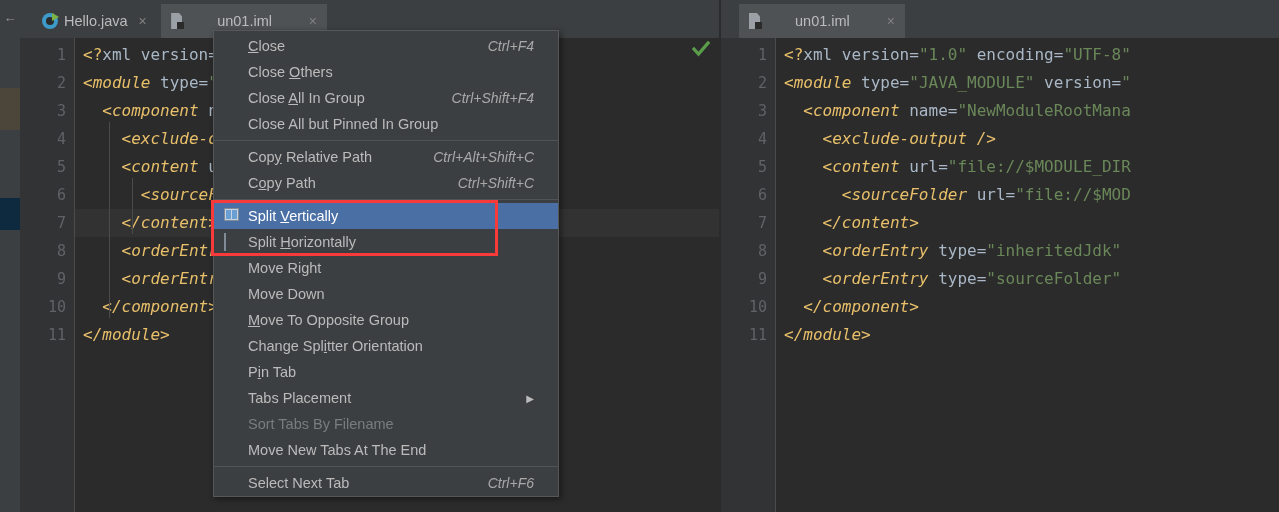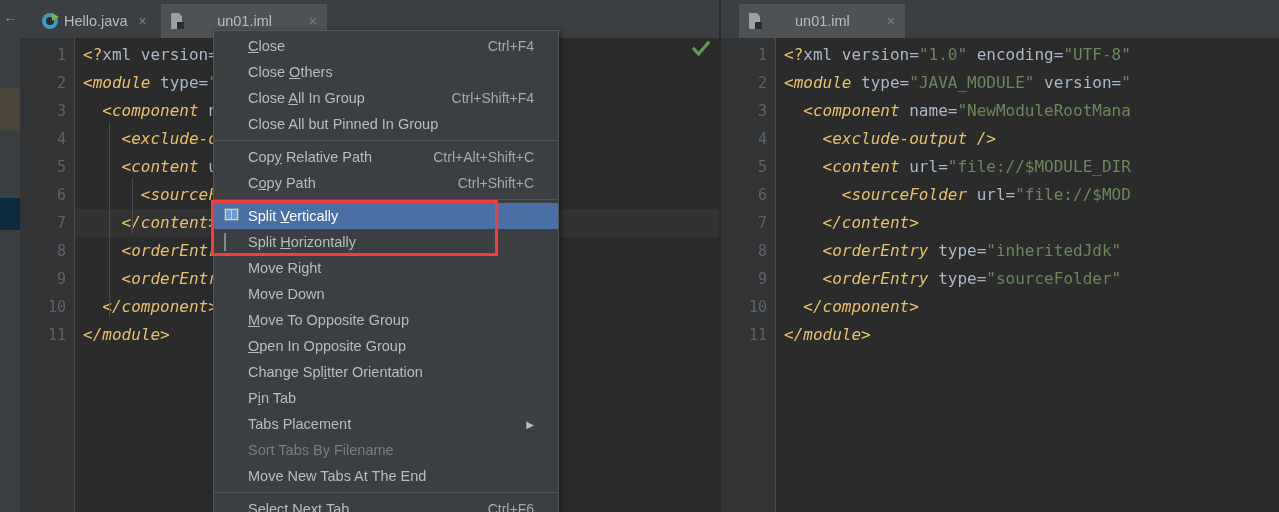--- a/index.html
+++ b/index.html
@@ -103,21 +103,21 @@
     box-shadow:2px 2px 6px rgba(0,0,0,.45);
     padding:2px 0 0 0;box-sizing:border-box;
     z-index:40;
   }
   .mi{
     position:relative;display:flex;align-items:center;height:26px;
     padding:0 24px 0 10px;color:#bbbbbb;font-size:14.5px;box-sizing:border-box;
   }
   .mi .mi-icon{width:18px;height:16px;margin-right:6px;flex:none;position:relative;}
   .mi .mi-label{flex:1 1 auto;white-space:nowrap;}
-  .mi .mi-key{color:#a8a8a8;font-size:14px;margin-left:18px;white-space:nowrap;}
+  .mi .mi-key{color:#a8a8a8;font-size:14px;margin-left:18px;white-space:nowrap;font-style:italic;}
   .mi .mi-arrow{color:#bbbbbb;font-size:10px;margin-left:10px;}
   .mi.selected{background:#4a6fa5;color:#ffffff;}
   .mi.disabled{color:#7a7d80;}
   .mi .u{text-decoration:underline;}
   .mi-sep{height:1px;background:#515456;margin:3px 0;}
   .mi.no-icon{padding-left:34px;}
 
   
   .icon-split-v{width:15px;height:13px;background:#c7d3de;border:1px solid #7f8b96;
     box-sizing:border-box;display:flex;gap:1px;padding:1px;}
@@ -255,23 +255,20 @@
       <div class="mi no-icon">
         <span class="mi-label">Move Right</span>
       </div>
       <div class="mi no-icon">
         <span class="mi-label">Move Down</span>
       </div>
       <div class="mi no-icon">
         <span class="mi-label"><span class="u">M</span>ove To Opposite Group</span>
       </div>
       <div class="mi no-icon">
-        <span class="mi-label"><span class="u">O</span>pen In Opposite Group</span>
-      </div>
-      <div class="mi no-icon">
         <span class="mi-label">Change Spl<span class="u">i</span>tter Orientation</span>
       </div>
       <div class="mi no-icon">
         <span class="mi-label">P<span class="u">i</span>n Tab</span>
       </div>
       <div class="mi no-icon">
         <span class="mi-label">Tabs Placement</span>
         <span class="mi-arrow">▶</span>
       </div>
       <div class="mi disabled no-icon">

